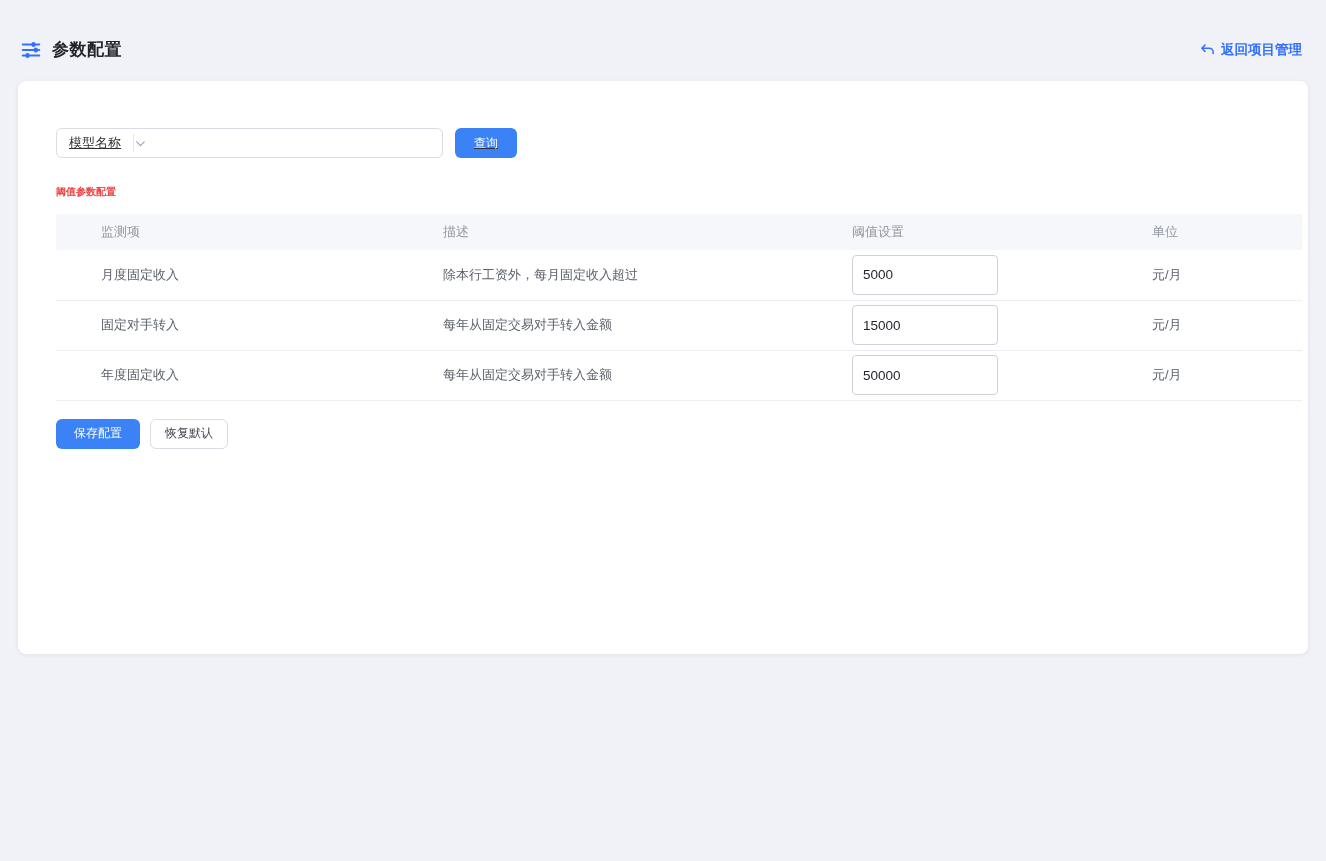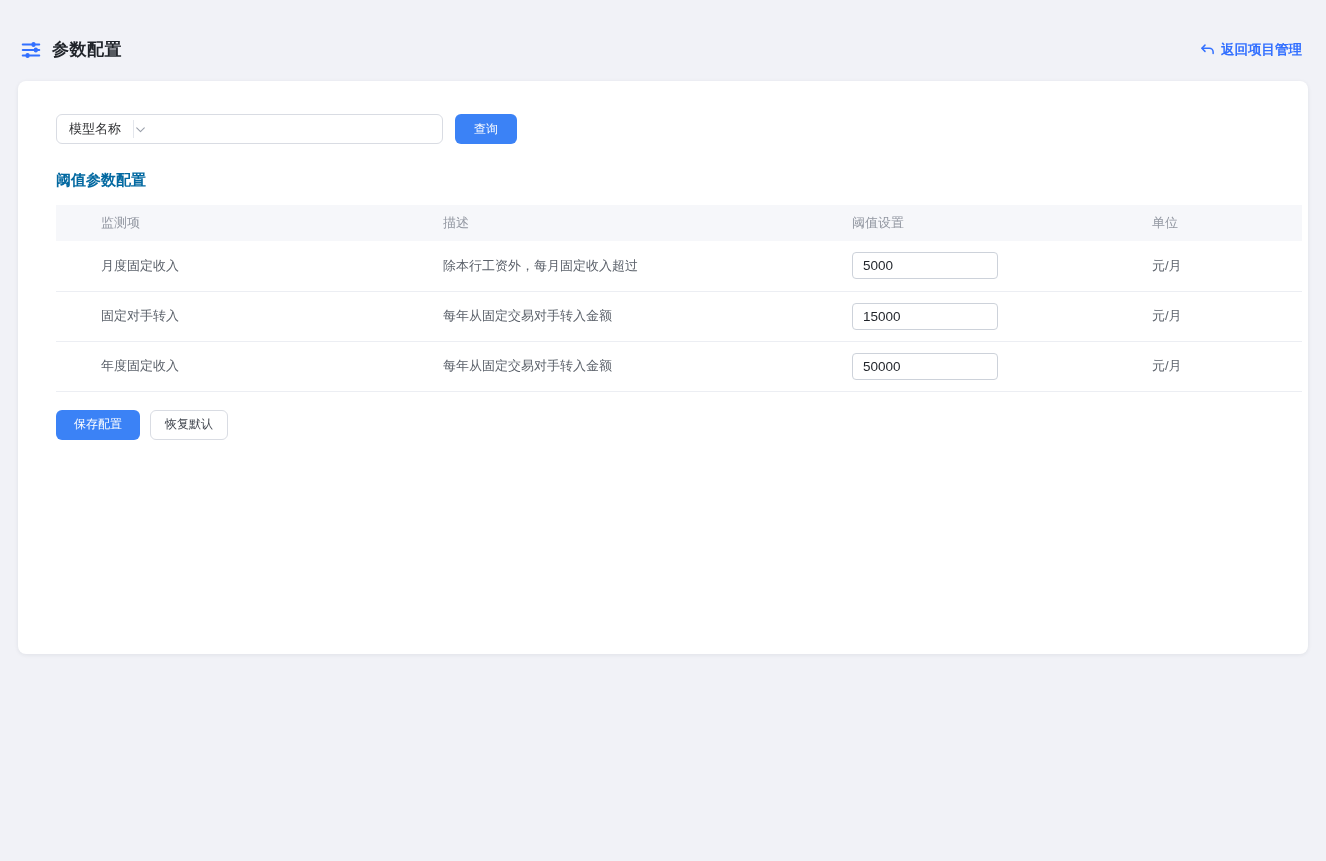--- a/index.html
+++ b/index.html
@@ -31,21 +31,21 @@
     width: 1290px; height: 573px;
     background: #ffffff;
     border-radius: 8px;
     box-shadow: 0 1px 4px rgba(31,41,55,0.08);
     padding: 22px 24px;
   }
   .card-title-row { display: flex; align-items: center; gap: 9px; margin-left: 14px; }
   .card-title { font-size: 15px; font-weight: bold; color: #1f2329; }
 
   
-  .form-row { display: flex; align-items: center; margin: 11px 0 0 14px; }
+  .form-row { display: flex; align-items: center; margin: 25px 0 0 14px; text-decoration: underline; }
   .model-select {
     display: flex; align-items: center;
     width: 387px; height: 30px;
     border: 1px solid #d9dce3; border-radius: 6px;
     background: #fff; cursor: pointer; font-size: 13px;
   }
   .model-select .seg-label {
     padding: 0 12px; color: #303133; white-space: nowrap;
   }
   .model-select .seg-divider { width: 1px; height: 18px; background: #e3e6ec; }
@@ -57,39 +57,39 @@
   .btn {
     height: 30px; border-radius: 6px; border: 1px solid transparent;
     font-size: 12px; cursor: pointer; font-family: inherit;
     display: inline-flex; align-items: center; justify-content: center;
   }
   .btn-primary { background: #3b82f6; color: #ffffff; padding: 0 17px; }
   .btn-default { background: #ffffff; color: #41464f; border-color: #d9dce3; padding: 0 14px; }
   .query-btn { margin-left: 12px; padding: 0 18px; }
 
   
-  .section-title { margin: 27px 0 0 14px; font-size: 15px; font-weight: bold; color: #0369a1; }
+  .section-title { margin: 27px 0 0 14px; font-size: 10px; font-weight: bold; color: #ef4444; }
 
   
   .param-table { width: 1246px; margin: 15px 0 0 14px; border-collapse: collapse; table-layout: fixed; }
   .param-table col.c1 { width: 387px; }
   .param-table col.c2 { width: 409px; }
   .param-table col.c3 { width: 300px; }
   .param-table col.c4 { width: 150px; }
   .param-table thead th {
     background: #f6f7fa; color: #9297a1; font-weight: normal;
     font-size: 13px; text-align: left; height: 36px; padding: 0;
   }
   .param-table th.first, .param-table td.first { padding-left: 45px; }
   .param-table tbody td {
     height: 50px; font-size: 13px; color: #5c626b;
     border-bottom: 1px solid #eceef3; padding: 0;
   }
   .threshold-input {
-    width: 146px; height: 27px;
+    width: 146px; height: 40px;
     border: 1px solid #cdd2da; border-radius: 4px;
     padding: 0 10px; font-size: 13.5px; color: #1f2329;
     font-family: inherit; background: #fff; outline: none;
   }
 
   
   .actions { display: flex; gap: 10px; margin: 18px 0 0 14px; }
 
   
   .icon { display: inline-flex; align-items: center; justify-content: center; }

